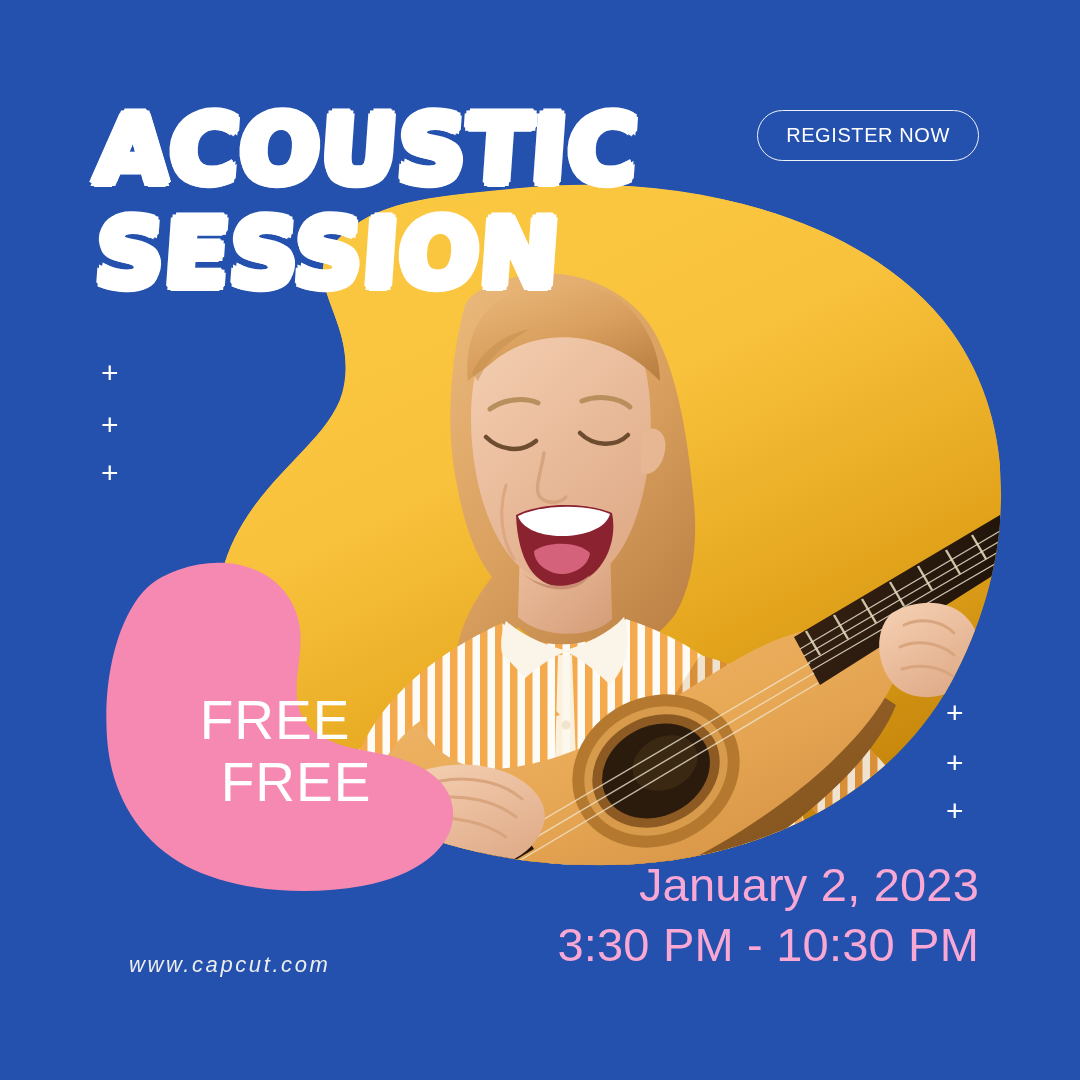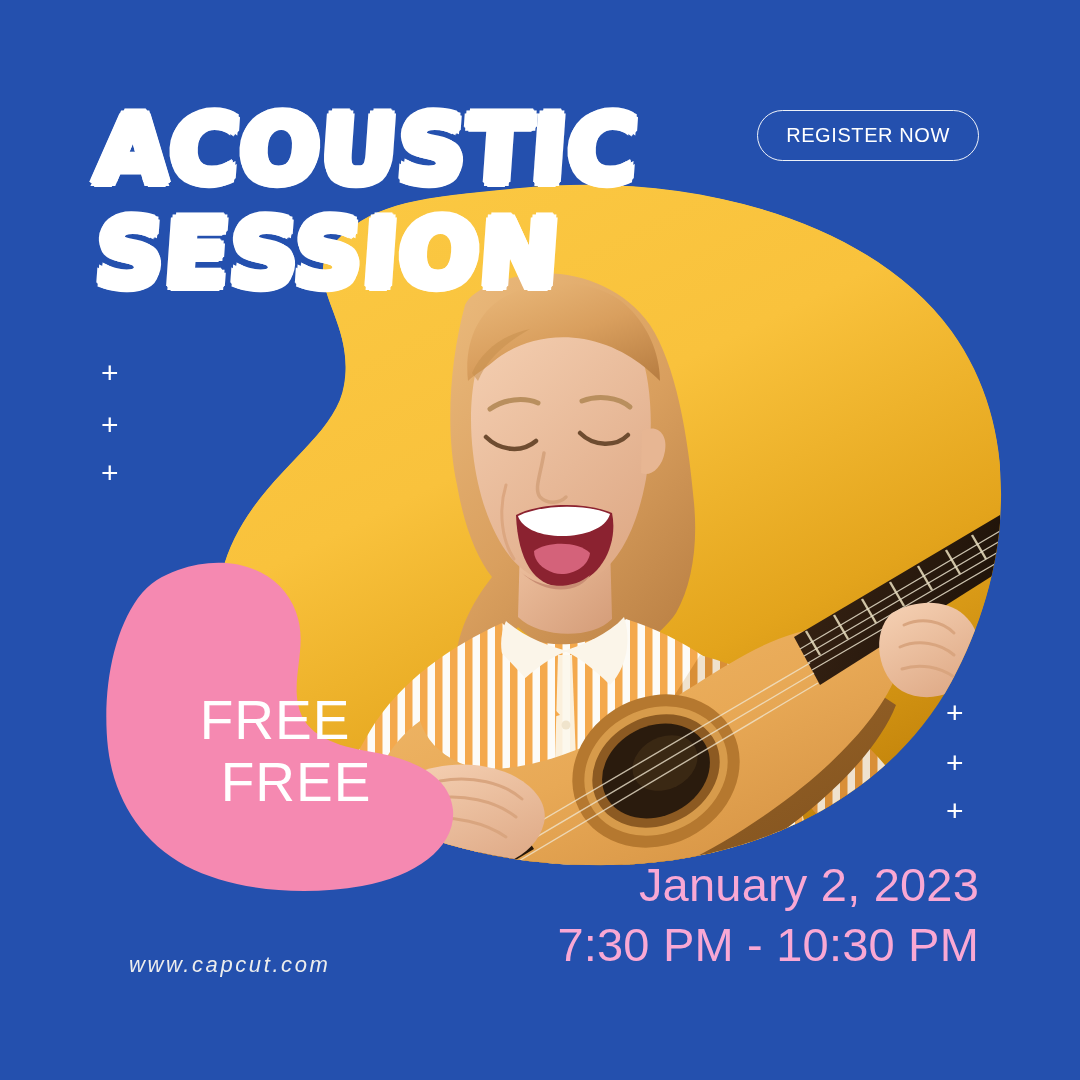--- a/index.html
+++ b/index.html
@@ -404,21 +404,21 @@
 
   <div class="register-btn">REGISTER NOW</div>
 
   <div class="free-entry">
     <span class="l1">FREE</span>
     <span class="l2">FREE</span>
   </div>
 
   <div class="datetime">
     <span>January 2, 2023</span>
-    <span>7:30 PM - 10:30 PM</span>
+    <span>3:30 PM - 10:30 PM</span>
   </div>
 
   <div class="website">www.capcut.com</div>
 
   <span class="plus pl1">+</span>
   <span class="plus pl2">+</span>
   <span class="plus pl3">+</span>
   <span class="plus pr1">+</span>
   <span class="plus pr2">+</span>
   <span class="plus pr3">+</span>

